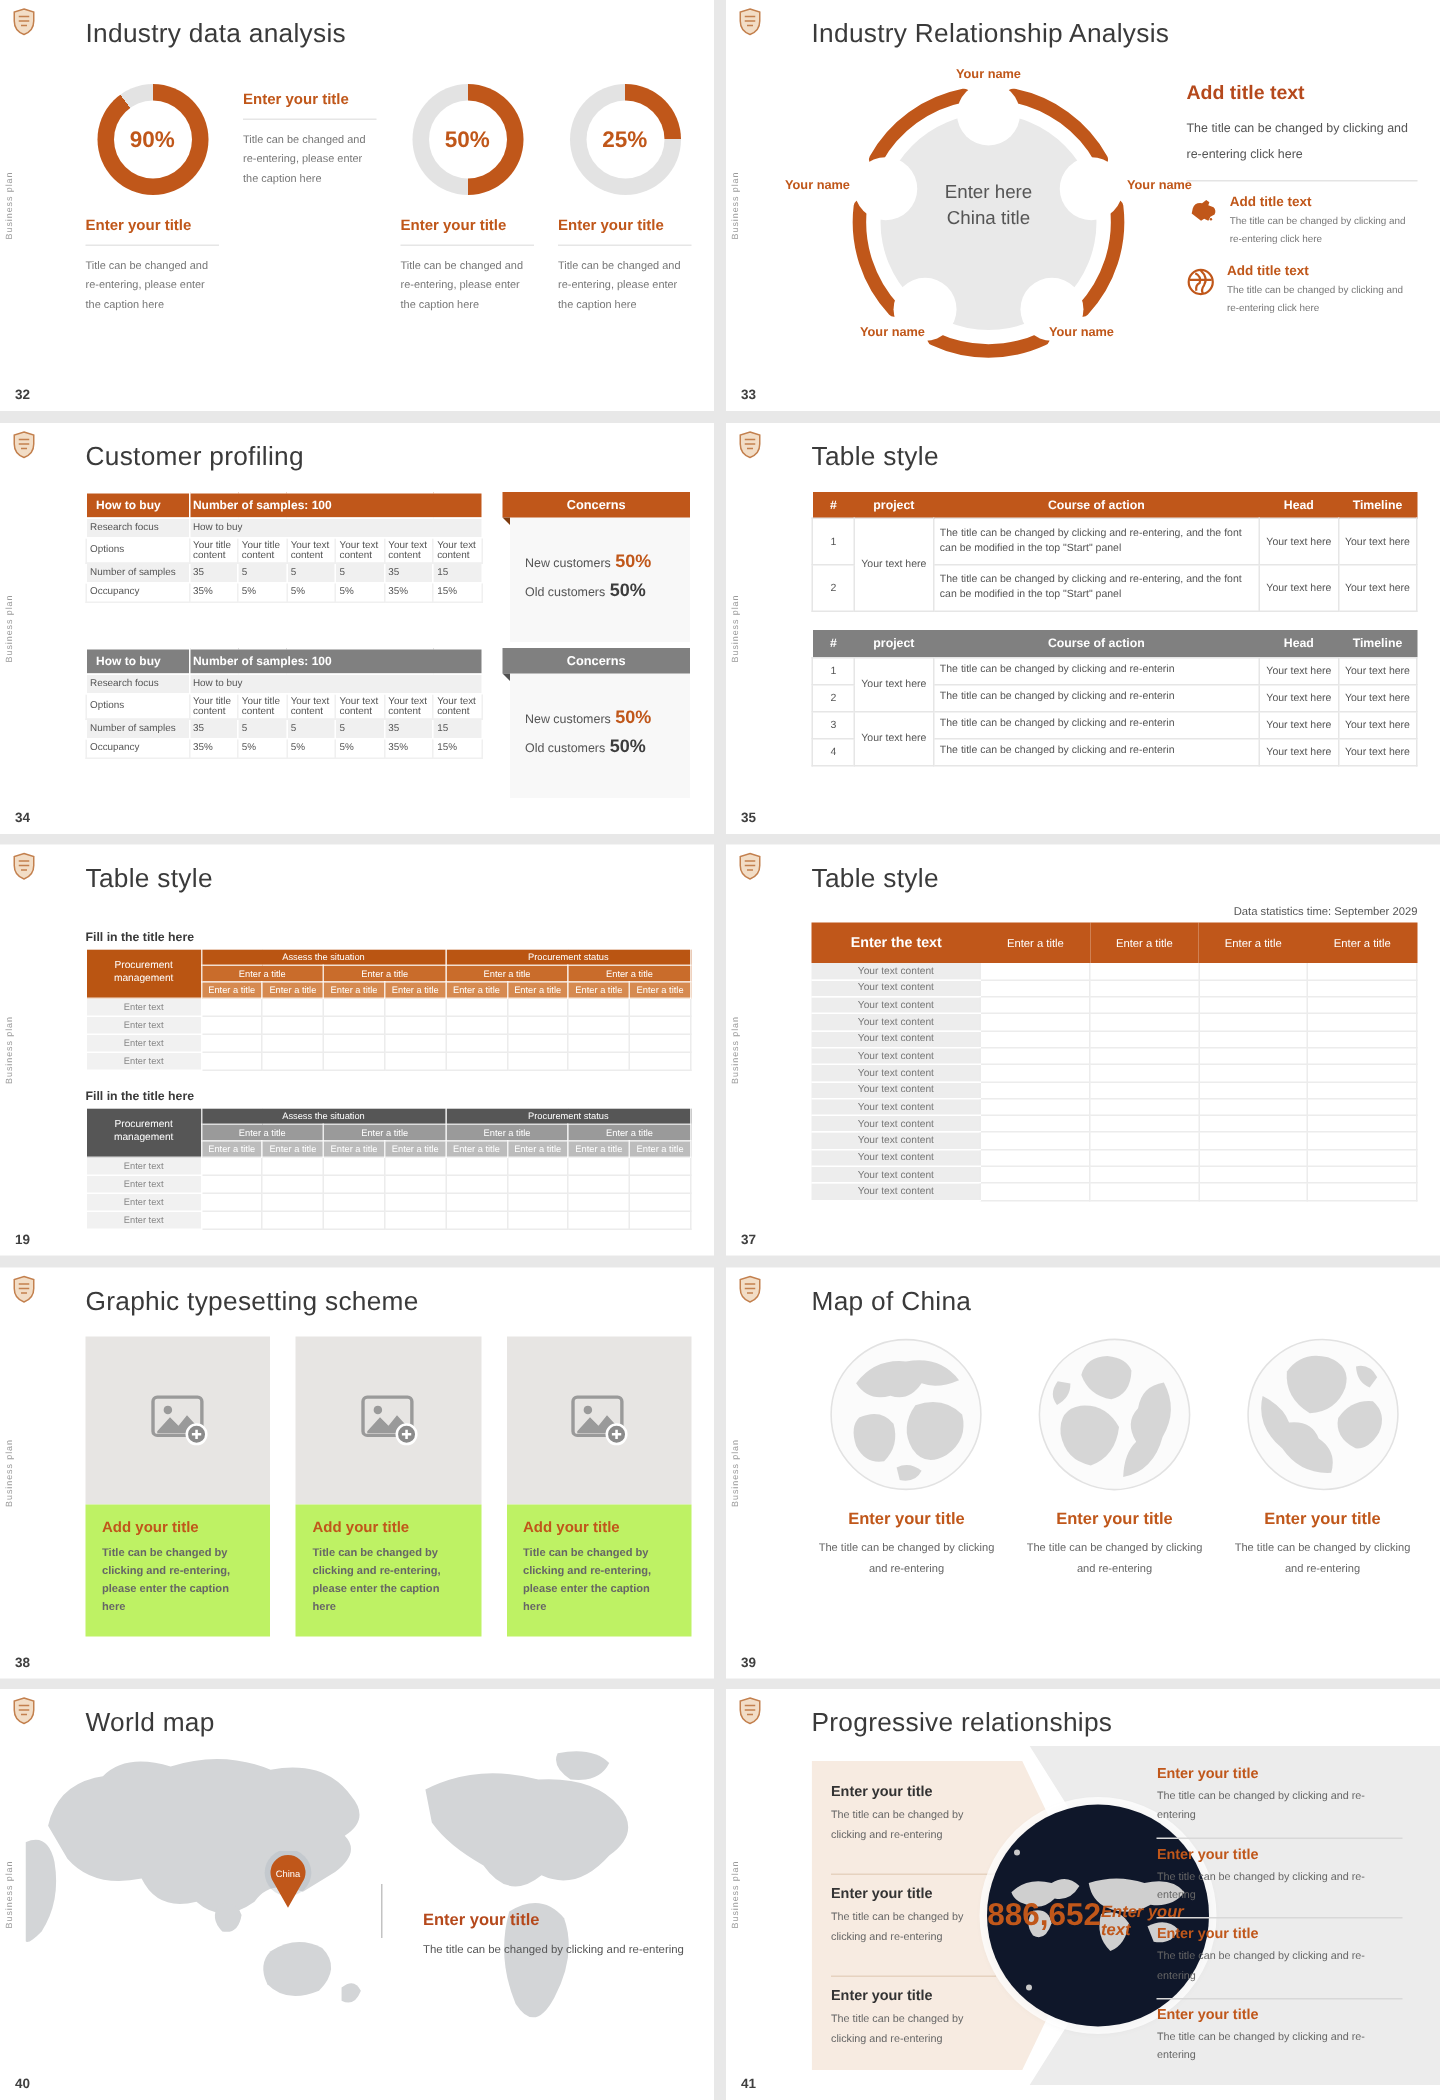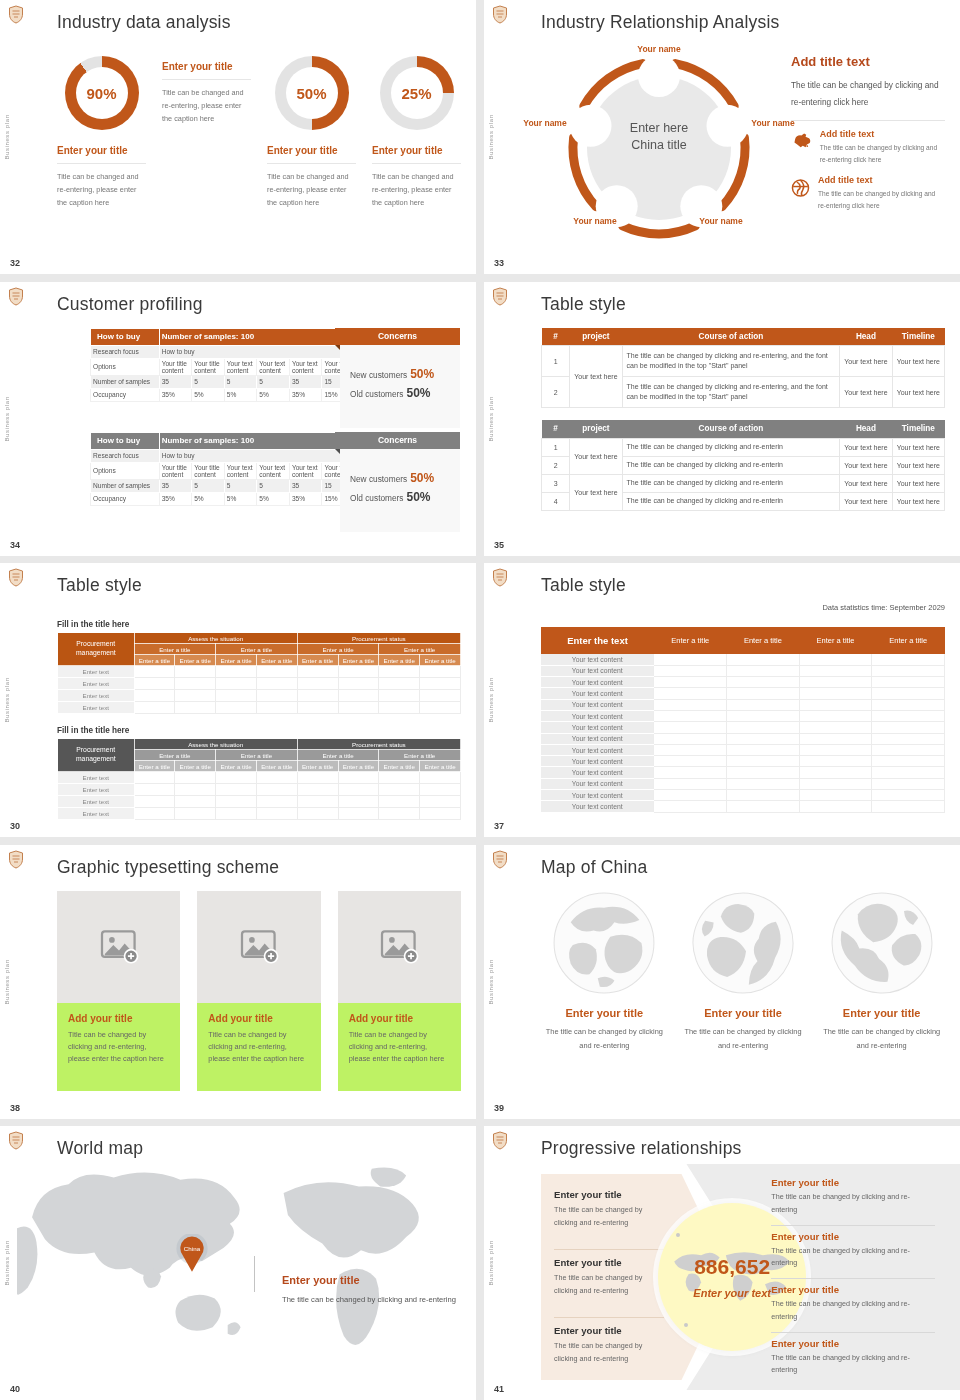--- a/index.html
+++ b/index.html
@@ -27,21 +27,21 @@
 .nlabel{position:absolute;width:44px;text-align:center;font-size:8.5px;font-weight:bold;color:var(--ac);line-height:1.25;}
 .nl-top{left:78px;top:-4px;}.nl-left{left:-36px;top:70px;}.nl-right{left:192px;top:70px;}.nl-bl{left:14px;top:168px;}.nl-br{left:140px;top:168px;}
 .r33{position:absolute;left:250px;right:0;top:8px;}
 .r33 h3{font-size:13px;color:#b5491c;margin-bottom:8px;}
 .r33 p{font-size:8.3px;color:#555;line-height:2;}
 .r33 .div{border-top:1px solid #e4e4e4;margin:10px 0 8px;}
 .mitem{display:flex;gap:8px;margin-bottom:9px;align-items:flex-start;}
 .mtxt h4{font-size:9px;color:var(--ac);margin-bottom:3px;}
 .mtxt p{font-size:6.6px;color:#777;line-height:1.8;}
 
-.t34{border-collapse:collapse;width:100%;font-size:6.6px;color:#555;table-layout:fixed;margin-left:33px;}
+.t34{border-collapse:collapse;width:100%;font-size:6.6px;color:#555;table-layout:fixed;}
 .t34 td{border:1px solid #fff;padding:1px 2px;height:13px;}
 .t34 tr.hd td{color:#fff;font-weight:bold;font-size:8px;height:17px;}
 .t34 tr.alt td{background:#f0f0f0;}
 .t34 tr.wh td{background:#fff;border:1px solid #f0f0f0;}
 .orbg{background:var(--ac);}
 .grbg{background:#808080;}
 .conc{position:absolute;width:120px;height:100px;background:#f8f8f8;}
 .ribbon{position:absolute;top:0;left:-5px;right:0;height:17px;color:#fff;font-weight:bold;font-size:8.5px;display:flex;align-items:center;justify-content:center;}
 .ribbon::after{content:"";position:absolute;left:0;top:100%;border-top:5px solid var(--acd);border-left:5px solid transparent;}
 .ribbon.grbg::after{border-top-color:#4f4f4f;}
@@ -60,34 +60,34 @@
 .lbl36{font-size:8.2px;font-weight:bold;color:#3a3a3a;margin:1px 0 3px;}
 .t36{border-collapse:collapse;width:100%;font-size:6.2px;color:#888;table-layout:fixed;}
 .t36 td{text-align:center;height:11px;}
 .t36 tr.h td{color:#fff;border:1px solid rgba(255,255,255,.8);}
 .t36 td.corner{font-size:6.8px;color:#fff;line-height:1.3;}
 .t36 tr.b td{height:12px;background:#fff;border:1px solid #ececec;}
 .t36 tr.b td.rl{background:#f1f1f1;border:1px solid #fff;color:#888;}
 .h1o{background:#BA5512;}.h2o{background:#C96C2B;}.h3o{background:#D68A50;}
 .h1g{background:#565656;}.h2g{background:#9a9a9a;}.h3g{background:#bcbcbc;}
 
-.note37{text-align:right;font-size:7.5px;color:#555;margin-bottom:15px;}
+.note37{text-align:right;font-size:7.5px;color:#555;margin-bottom:3px;}
 .t37{border-collapse:collapse;width:100%;table-layout:fixed;}
 .t37 th{height:27px;color:#fff;background:var(--ac);}
 .t37 th.first{font-size:9.5px;font-weight:bold;}
 .t37 th.rest{font-size:7.5px;font-weight:normal;}
 .t37 td{height:11.3px;border-bottom:1px solid #ececec;border-right:1px solid #ececec;}
 .t37 td.rl{background:#ededed;text-align:center;color:#777;font-size:6.8px;border-bottom:1px solid #fff;}
 
 .cards{display:flex;gap:17px;height:100%;}
 .card{flex:1;display:flex;flex-direction:column;}
 .cimg{height:112px;background:#e7e5e3;display:flex;align-items:center;justify-content:center;flex:none;}
 .cbody{flex:1;background:#bef264;padding:10px 11px;}
 .ctitle{font-size:10px;font-weight:bold;color:var(--ac);margin-bottom:5px;}
-.ccap{font-size:7.4px;color:#666;line-height:1.65;}
+.ccap{font-size:7.4px;color:#666;line-height:1.65;font-weight:bold;}
 
 .globes{display:flex;height:100%;gap:12px;}
 .gcol{flex:1;display:flex;flex-direction:column;align-items:center;}
 .gtitle{margin-top:12px;font-size:11px;font-weight:bold;color:var(--ac);}
 .gcap{margin-top:6px;font-size:7.4px;color:#666;text-align:center;line-height:1.9;}
 
 .map40{position:absolute;left:-40px;right:-10px;top:-6px;bottom:-6px;}
 .pin40{position:absolute;left:118px;top:68px;}
 .tb40{position:absolute;left:225px;top:108px;}
 .tb40 .conn{position:absolute;left:-28px;top:-18px;width:1px;height:36px;background:#c3c3c3;}
@@ -98,21 +98,21 @@
 .p41l .it{width:62%;padding:4px 0 6px;}
 .p41l .it+.it{border-top:1px solid #e6d2bf;}
 .p41l h4{font-size:9.6px;font-weight:bold;color:#333;margin:3px 0 4px;}
 .p41l p{font-size:7.2px;color:#666;line-height:1.8;}
 .p41r{position:absolute;left:36%;right:-15px;top:-6px;bottom:-6px;background:#ececec;clip-path:polygon(0 0,100% 0,100% 100%,0 100%,26% 50%);}
 .r41items{position:absolute;left:57%;right:2.5%;top:2px;bottom:2px;display:flex;flex-direction:column;justify-content:space-between;z-index:3;}
 .r41items .it{padding:3px 0 5px;}
 .r41items .it+.it{border-top:1px solid #d8d8d8;}
 .r41items h4{font-size:9.6px;font-weight:bold;color:var(--ac);margin:2px 0 3px;}
 .r41items p{font-size:7.2px;color:#666;line-height:1.75;}
-.p41c{position:absolute;left:29%;top:50%;transform:translateY(-50%);width:148px;height:148px;border-radius:50%;background:#fef9c3;box-shadow:0 0 0 5px rgba(255,255,255,.75),0 1px 7px rgba(0,0,0,.15);z-index:2;display:flex;flex-direction:column;align-items:center;justify-content:center;}
+.p41c{position:absolute;left:29%;top:50%;transform:translateY(-50%);width:148px;height:148px;border-radius:50%;background:#0f172a;box-shadow:0 0 0 5px rgba(255,255,255,.75),0 1px 7px rgba(0,0,0,.15);z-index:2;display:flex;flex-direction:row;align-items:center;justify-content:center;}
 .p41c .num{font-size:21px;font-weight:bold;color:var(--ac);z-index:1;}
 .p41c .lab{font-size:11px;font-weight:bold;color:var(--ac);margin-top:8px;z-index:1;font-style:italic;}
 .p41c svg{position:absolute;inset:0;margin:auto;}
 .dot{position:absolute;width:4px;height:4px;border-radius:50%;background:#c9c9c9;}
 </style>
 </head>
 <body>
 
 <svg width="0" height="0" style="position:absolute">
   <defs>
@@ -641,21 +641,21 @@
               <td></td>
               <td></td>
               <td></td>
               <td></td>
               <td></td>
               <td></td>
             </tr>
       </tbody>
         </table>
     </div>
-    <div class="pagenum">30</div>
+    <div class="pagenum">19</div>
   </section>
 
   <section class="slide">
     <svg class="crest" width="16" height="19">
         <use href="#crestg"></use>
       </svg>
     <div class="vtext">Business plan</div>
     <h2 class="stitle">Table style</h2>
     <div class="body" style="top:40px;bottom:16px;">
       <div class="note37">Data statistics time: September 2029</div>

